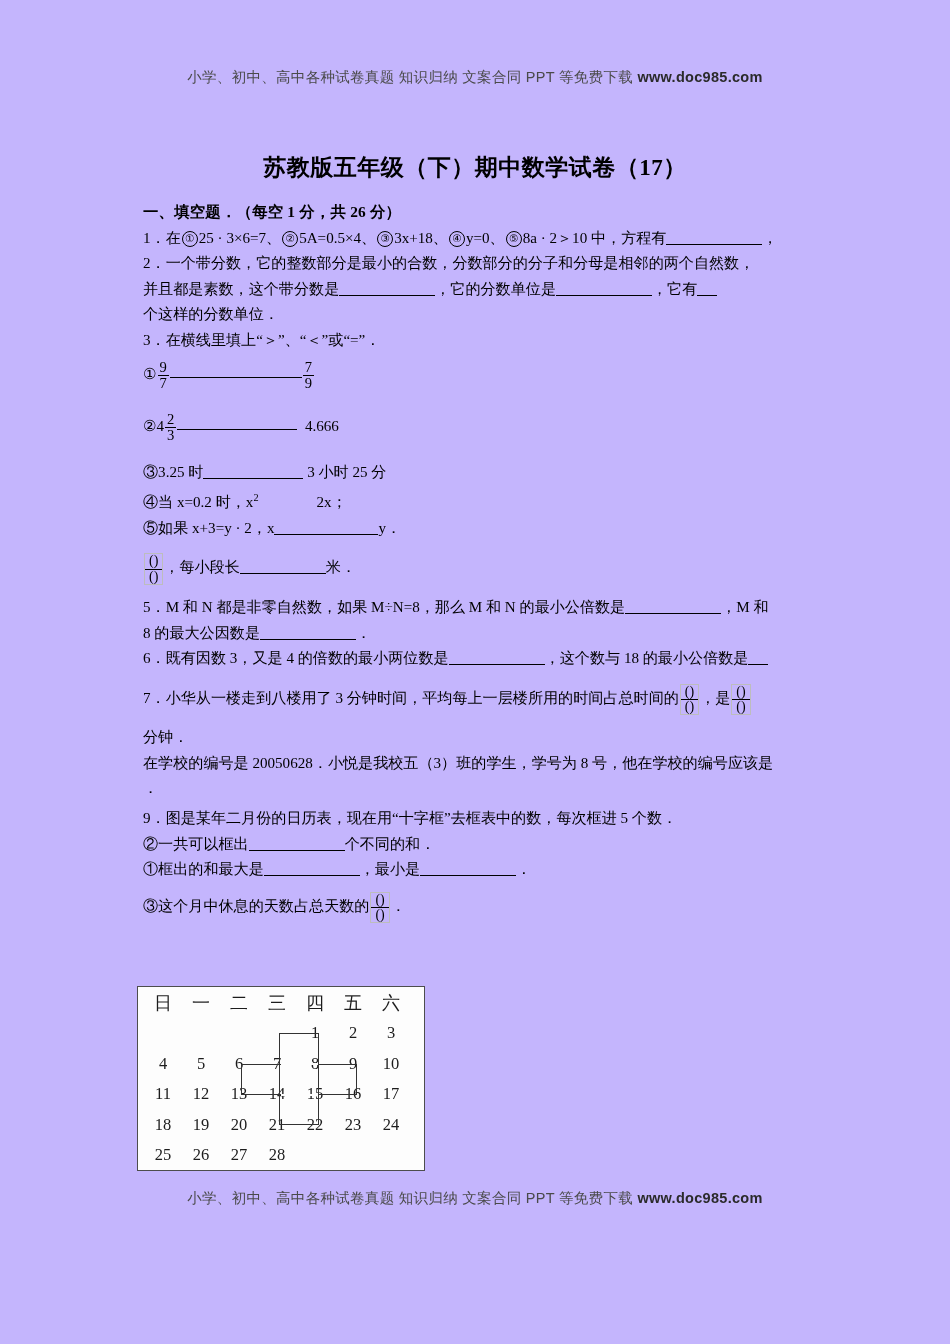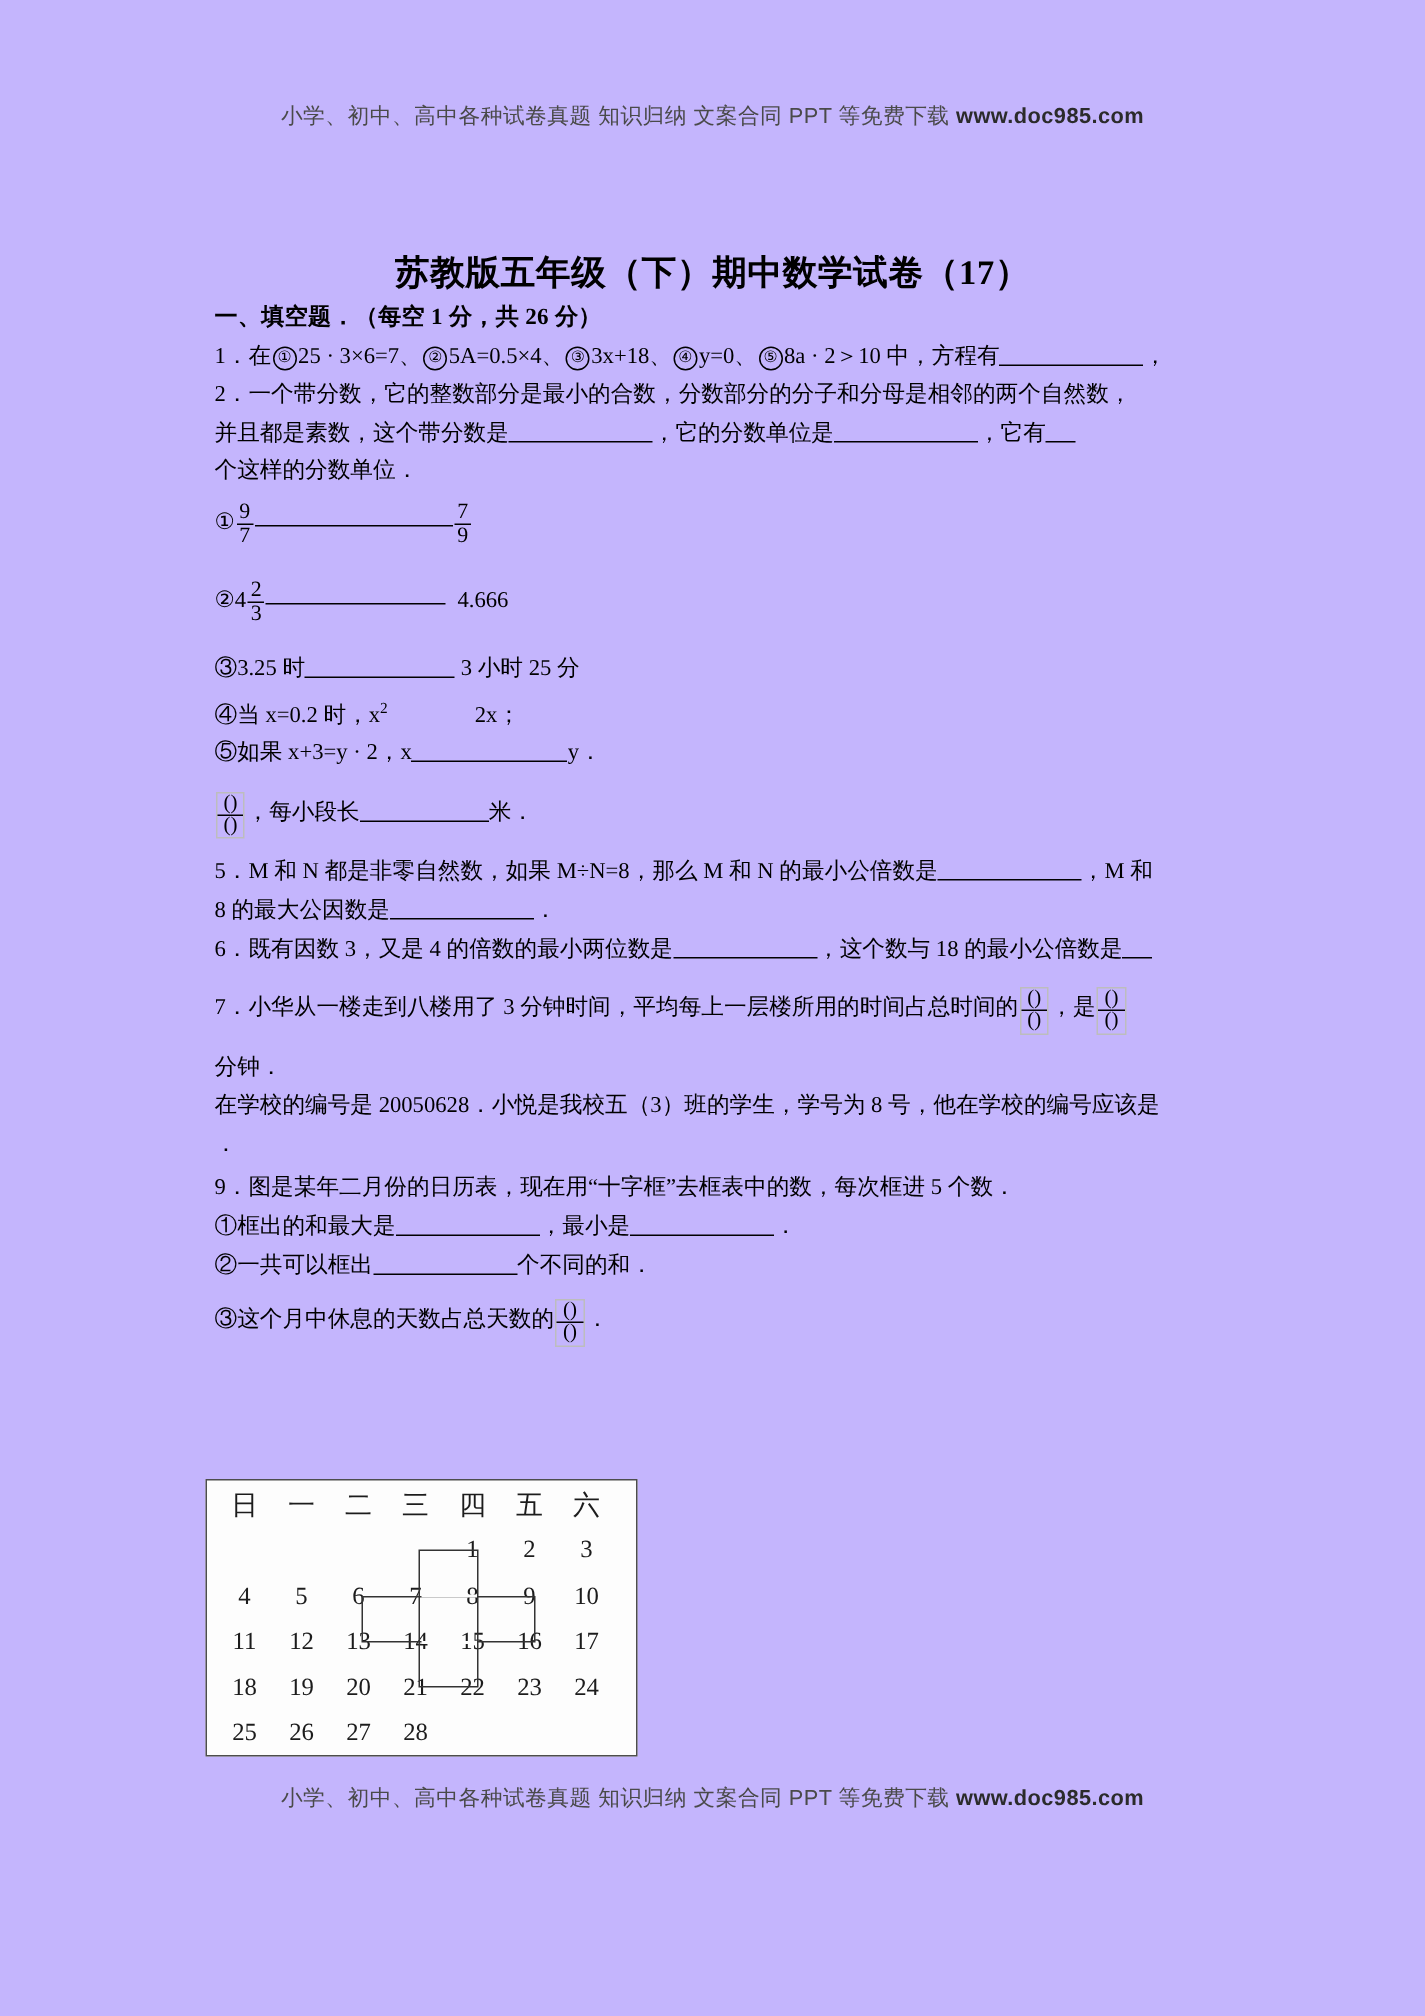--- a/index.html
+++ b/index.html
@@ -32,21 +32,21 @@
   }
   .watermark .wm-url {
     font-weight: bold;
     color: #2b2b2b;
   }
   .wm-top { top: 68px; }
   .wm-bottom { top: 1189px; }
 
   .doc-title {
     position: absolute;
-    top: 166px;
+    top: 152px;
     left: 0;
     width: 950px;
     text-align: center;
     font-size: 23px;
     font-weight: bold;
     letter-spacing: 0.5px;
   }
 
   .body-area {
     position: absolute;
@@ -214,20 +214,21 @@
     <div class="q">
       <span>1．在</span><span class="circ">①</span><span>25 · 3×6=7、</span><span class="circ">②</span><span>5A=0.5×4、</span><span class="circ">③</span><span>3x+18、</span><span class="circ">④</span><span>y=0、</span><span class="circ">⑤</span><span>8a · 2＞10 中，方程有</span><span class="blank b-long"></span><span>，</span>
     </div>
 
     <div class="q">2．一个带分数，它的整数部分是最小的合数，分数部分的分子和分母是相邻的两个自然数，</div>
     <div class="q">
       <span>并且都是素数，这个带分数是</span><span class="blank b-long"></span><span>，它的分数单位是</span><span class="blank b-long"></span><span>，它有</span><span class="blank b-short"></span>
     </div>
     <div class="q">个这样的分数单位．</div>
 
+    <div class="q">3．在横线里填上“＞”、“＜”或“=”．</div>
 
     <div class="cmp-row" style="padding-top:6px;">
       <span>①</span><span class="frac"><span class="num">9</span><span class="den">7</span></span><span class="cmp-line b-long" style="width:132px;"></span><span class="frac"><span class="num">7</span><span class="den">9</span></span>
     </div>
 
     <div class="cmp-row" style="padding-top:4px;">
       <span>②</span><span>4</span><span class="frac"><span class="num">2</span><span class="den">3</span></span><span class="cmp-line" style="width:120px;"></span>&nbsp;&nbsp;<span>4.666</span>
     </div>
 
     <div class="q-sub">
@@ -260,24 +261,24 @@
     <div class="q" style="margin-top:12px;">
       <span>7．小华从一楼走到八楼用了 3 分钟时间，平均每上一层楼所用的时间占总时间的</span><span class="efrac"><span class="num">()</span><span class="den">()</span></span><span>，是</span><span class="efrac"><span class="num">()</span><span class="den">()</span></span>
     </div>
     <div class="q" style="margin-top:10px;">分钟．</div>
 
     <div class="q">在学校的编号是 20050628．小悦是我校五（3）班的学生，学号为 8 号，他在学校的编号应该是</div>
     <div class="q">．</div>
 
     <div class="q" style="margin-top:4px;">9．图是某年二月份的日历表，现在用“十字框”去框表中的数，每次框进 5 个数．</div>
     <div class="q-sub">
+      <span>②一共可以框出</span><span class="blank b-long"></span><span>个不同的和．</span>
+    </div>
+    <div class="q-sub">
       <span>①框出的和最大是</span><span class="blank b-long"></span><span>，最小是</span><span class="blank b-long"></span><span>．</span>
-    </div>
-    <div class="q-sub">
-      <span>②一共可以框出</span><span class="blank b-long"></span><span>个不同的和．</span>
     </div>
     <div class="q-sub" style="margin-top:9px;">
       <span>③这个月中休息的天数占总天数的</span><span class="efrac"><span class="num">()</span><span class="den">()</span></span><span>．</span>
     </div>
 
   </div>
 
   <div class="calendar">
     <div class="cal-grid">
       <div class="cal-row head">

